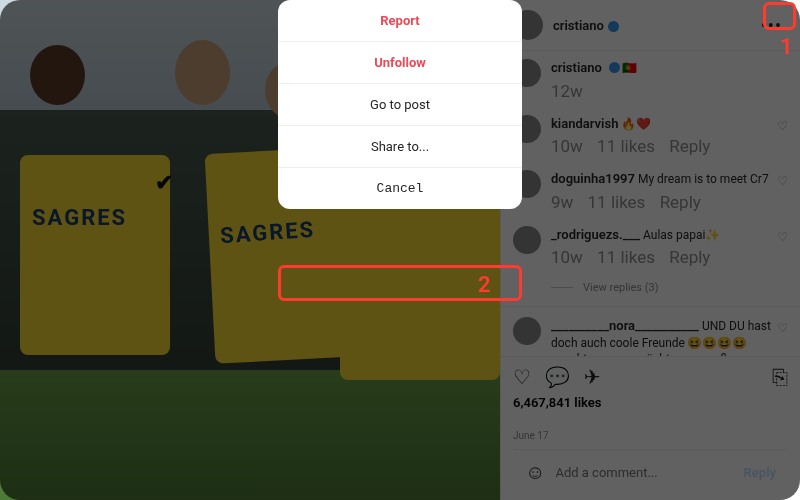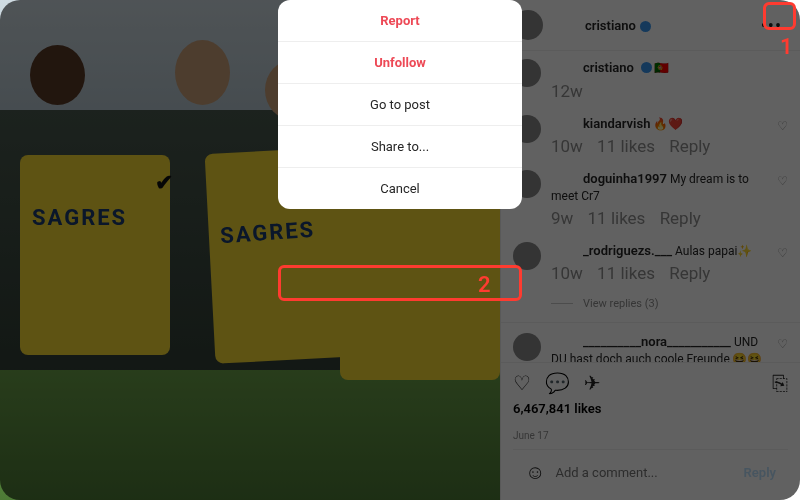--- a/index.html
+++ b/index.html
@@ -20,21 +20,21 @@
   .head.h2 { left:265px; top:60px; width:55px; height:60px; }
   .head.h3 { left:360px; top:80px; width:55px; height:58px; }
   .bibtext { position:absolute; color:#1b3b6f; font-weight:700; font-size:22px; letter-spacing:2px; }
   .bibtext.t1 { left:32px; top:205px; }
   .bibtext.t2 { left:220px; top:220px; transform:rotate(-4deg); }
   .nike { position:absolute; left:155px; top:170px; font-size:22px; color:#111; font-weight:900; }
 
   .side { width: 300px; height:500px; display:flex; flex-direction:column; border-left:1px solid #e9e9e9; position:relative; }
   .hdr { display:flex; align-items:center; padding:10px 12px; border-bottom:1px solid #efefef; }
   .avatar { width:30px; height:30px; border-radius:50%; background:#888; margin-right:10px; flex-shrink:0; }
-  .uname { font-weight:600; font-size:13px; color:#262626;margin-left:32px; }
+  .uname { font-weight:600; font-size:13px; color:#262626; }
   .verified { display:inline-block; width:11px; height:11px; background:#3897f0; border-radius:50%; margin-left:4px; position:relative; top:1px; }
   .dots-wrap { margin-left:auto; }
   .dots { cursor:pointer; font-size:18px; letter-spacing:1px; color:#262626; padding:2px 6px; }
   .comments { flex:1; overflow:hidden; padding:8px 12px; font-size:12px; color:#262626; }
   .row { display:flex; margin-bottom:14px; position:relative; }
   .row .avatar { width:28px; height:28px; }
   .row .body { flex:1; padding-right:16px; }
   .row .body .line { line-height:1.35; word-wrap:break-word; }
   .row .body .uname { font-weight:600; }
   .row .meta { margin-top:4px; font-size:17px; color:#8e8e8e; }
@@ -42,31 +42,31 @@
   .row .heart { position:absolute; right:0; top:4px; font-size:12px; color:#8e8e8e; cursor:pointer; }
   .replies { margin:2px 0 12px 38px; font-size:11px; color:#8e8e8e; display:flex; align-items:center;text-align:right; }
   .replies .dash { display:inline-block; width:22px; border-top:1px solid #c7c7c7; margin-right:10px; }
   .sep { border-top:1px solid #efefef; margin:4px -12px 10px -12px; }
 
   .actions { border-top:1px solid #efefef; padding:8px 12px 6px 12px; }
   .icons { display:flex; align-items:center; font-size:20px; }
   .icons .sp { flex:1; }
   .icons span { margin-right:14px; cursor:pointer; color:#262626; }
   .likes { font-weight:600; font-size:13px; margin-top:6px; }
-  .date { font-size:10px; color:#8e8e8e; margin-top:14px; }
+  .date { font-size:10px; color:#8e8e8e; margin-top:20px; }
   .addc { border-top:1px solid #efefef; margin-top:8px; padding:10px 12px; display:flex; align-items:center; }
   .addc .smile { font-size:20px; margin-right:10px; color:#262626; cursor:pointer; }
   .addc input { border:none; outline:none; font-size:13px; flex:1; color:#262626; }
   .addc .post { color:#bcdffb; font-weight:600; font-size:13px; }
 
   
   .overlay { position:absolute; inset:0; background:rgba(0,0,0,0.62); display:flex; align-items:flex-start; justify-content:center;border-radius:20px; }
   .menu { width:244px; background:#fff; border-radius:12px; overflow:hidden; font-size:13px; text-align:center; }
   .menu .item { padding:13px 0; border-bottom:1px solid #eee; cursor:pointer; color:#262626; }
-  .menu .item:last-child { border-bottom:none; }
+  .menu .item:last-child { border-bottom:none;font-family:Liberation Mono, monospace; }
   .menu .danger { color:#ed4956; font-weight:700; }
 
   
   .ann { position:absolute; border:3px solid #ff3b30; border-radius:6px; pointer-events:none; }
   .ann-label { position:absolute; color:#ff3b30; font-size:22px; font-weight:600; pointer-events:none; }
 </style>
 </head>
 <body>
 
 <div class="app">

